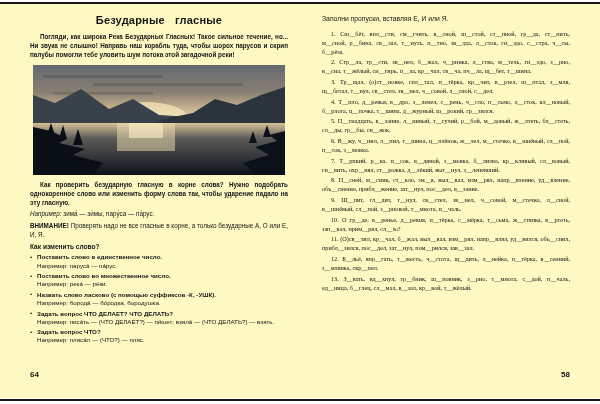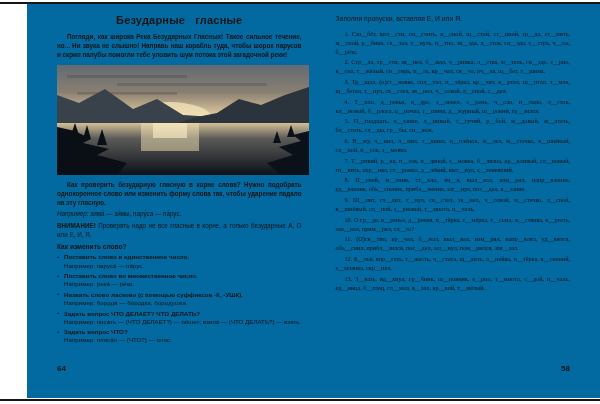--- a/index.html
+++ b/index.html
@@ -4,21 +4,21 @@
 <style>
   html,body{margin:0;padding:0;}
   body{
     width:600px;height:404px;overflow:hidden;position:relative;
     background:#ffffff;color:#151515;
     font-family:"Liberation Sans",sans-serif;
     -webkit-font-smoothing:antialiased;
   }
   .rule-top{position:absolute;top:2px;left:0;width:100%;height:2px;background:#161616;}
   .rule-bottom{position:absolute;bottom:3px;left:0;width:100%;height:2px;background:#161616;}
-  .spread{position:absolute;top:4px;bottom:6px;left:0;right:0;background:#0369a1;display:flex;margin-left:27px;}
+  .spread{position:absolute;top:4px;bottom:6px;left:0;right:0;background:#fef9c3;display:flex;}
   .page{position:relative;box-sizing:border-box;width:50%;}
   .page-left{padding:8px 12px 0 30px;}
   .page-right{padding:10px 30px 0 22px;}
 
   .title{
     text-align:center;font-weight:bold;font-size:11px;word-spacing:7px;
     margin:2px 0 7px;letter-spacing:.2px;
   }
   .intro{
     font-weight:bold;font-size:6.3px;line-height:1.42;text-align:justify;
@@ -39,21 +39,21 @@
   ul.bullets li::before{content:"\2022";position:absolute;left:0;top:-0.5px;}
   .b-text{font-weight:bold;}
   .b-example{display:block;}
 
   .r-heading{font-size:6.8px;margin:0 0 5px;line-height:1.4;}
   .ex{
     font-family:"Liberation Serif",serif;
     font-size:6.2px;line-height:1.46;text-align:justify;text-indent:9px;
     margin:0 0 1.6px;
   }
-  .pagenum{position:absolute;bottom:25px;font-weight:bold;font-size:8px;}
+  .pagenum{position:absolute;bottom:19px;font-weight:bold;font-size:8px;}
   .page-left .pagenum{left:30px;}
   .page-right .pagenum{right:30px;}
 </style>
 </head>
 <body>
 
 <div class="rule-top"></div>
 <div class="rule-bottom"></div>
 
 <div class="spread">

